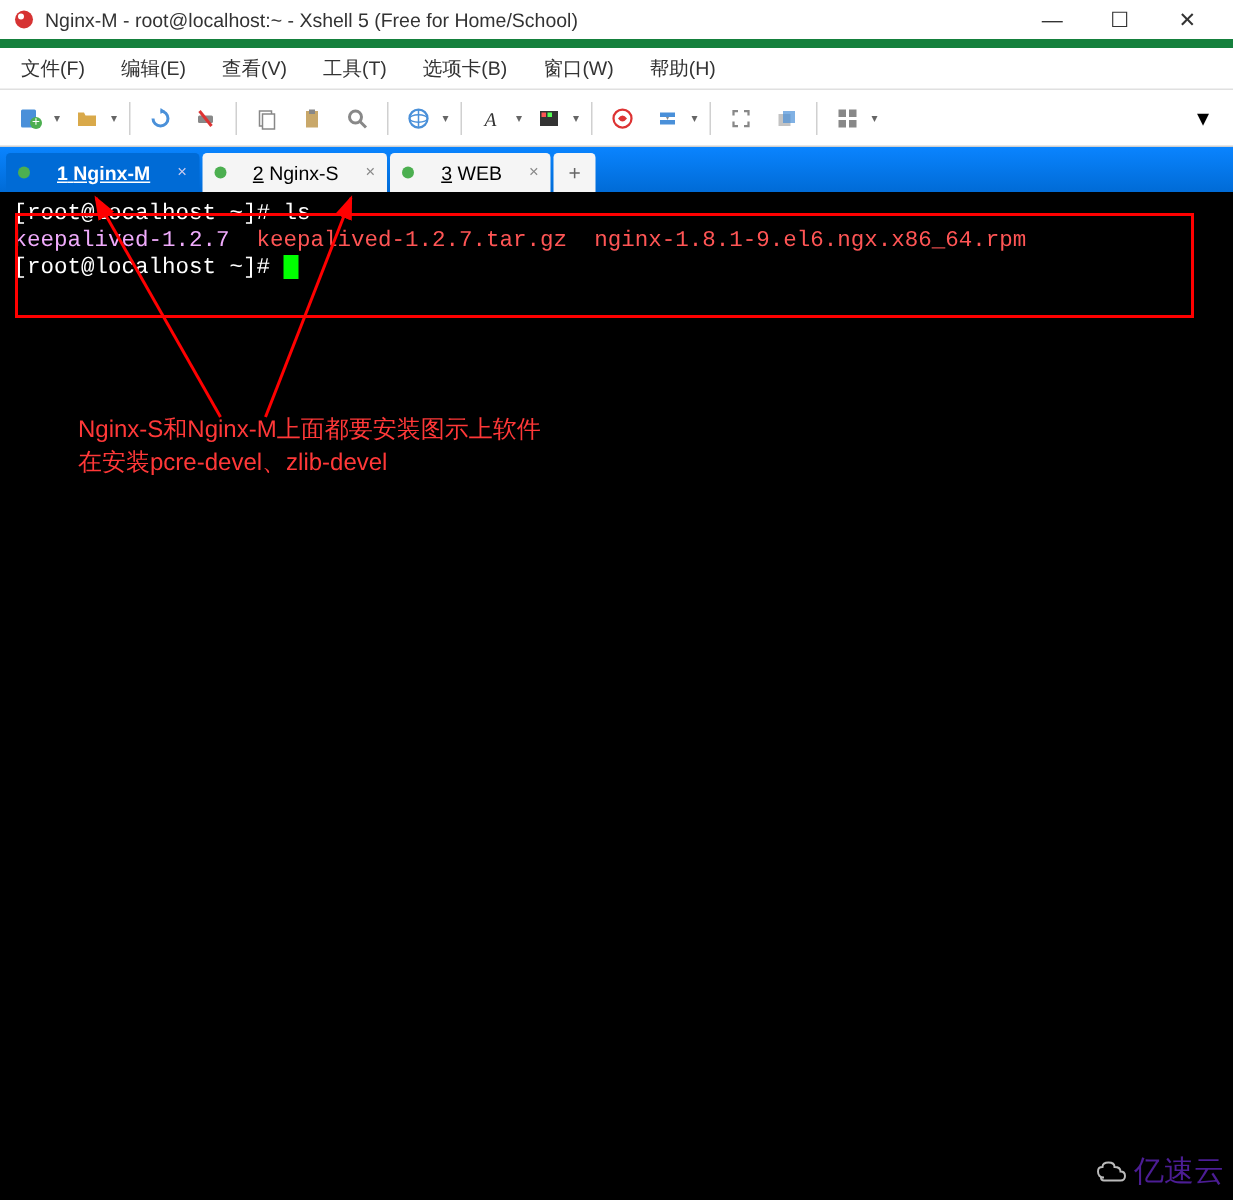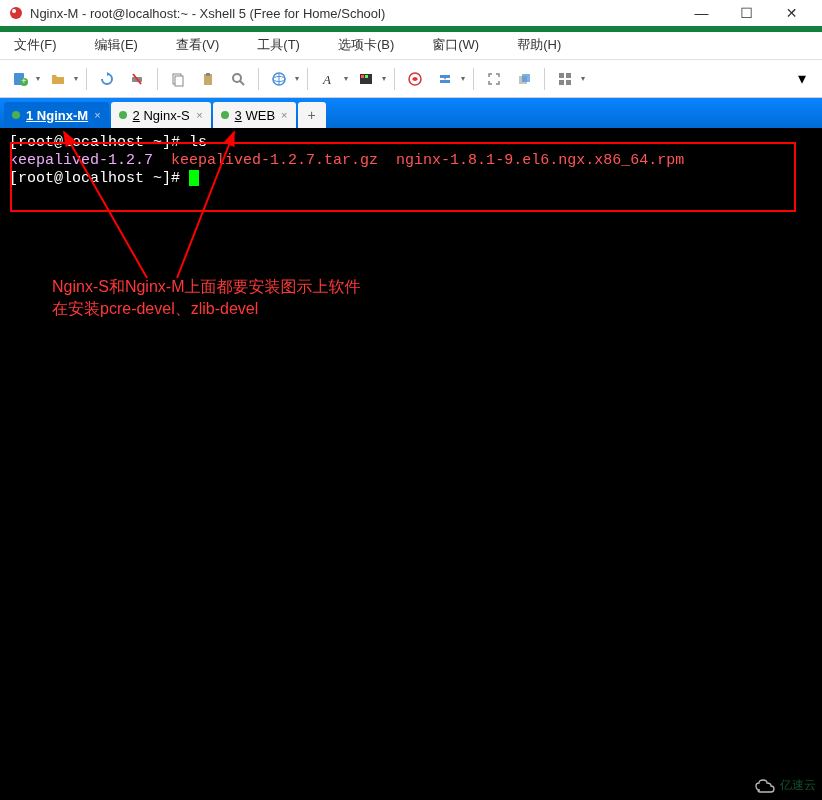--- a/index.html
+++ b/index.html
@@ -6,34 +6,34 @@
   body { font-family: "Microsoft YaHei", Arial, sans-serif; background: #fff; width: 822px; height: 800px; position: relative; overflow: hidden; }
   
   
   .titlebar { height: 32px; background: #fff; border-bottom: 6px solid #15803d; display: flex; align-items: center; padding: 0 8px; }
   .titlebar-icon { width: 16px; height: 16px; margin-right: 6px; }
   .titlebar-title { font-size: 13px; color: #333; flex: 1; }
   .win-controls { display: flex; gap: 0; }
   .win-btn { width: 45px; height: 28px; display: flex; align-items: center; justify-content: center; cursor: pointer; font-size: 14px; color: #333; }
   
   
-  .menubar { height: 28px; display: flex; padding: 0 6px; border-bottom: 1px solid #e0e0e0; gap: 22px; }
+  .menubar { height: 28px; display: flex; align-items: center; padding: 0 6px; border-bottom: 1px solid #e0e0e0; gap: 8px; }
   .menu-item { padding: 4px 8px; font-size: 13px; color: #333; cursor: pointer; }
   
   
   .toolbar { height: 38px; display: flex; align-items: center; padding: 0 6px; border-bottom: 1px solid #d0d0d0; gap: 2px; }
   .tool-btn { width: 28px; height: 28px; display: flex; align-items: center; justify-content: center; cursor: pointer; border-radius: 2px; position: relative; }
   .tool-btn.has-dd { width: 36px; padding-right: 8px; }
   .tool-btn.has-dd::after { content: "▾"; position: absolute; right: 2px; font-size: 8px; color: #666; }
   .tool-sep { width: 1px; height: 22px; background: #d0d0d0; margin: 0 4px; }
   .tool-overflow { margin-left: auto; }
   
   
   .tabbar { height: 30px; background: linear-gradient(#0a84ff, #006bd6); display: flex; align-items: flex-end; padding: 0 4px; }
-  .tab { height: 26px; display: flex; align-items: center; padding: 0 8px; font-size: 13px; cursor: pointer; gap: 6px; background: #f5f5f5; border-top-left-radius: 3px; border-top-right-radius: 3px; margin-right: 2px; min-width: 100px; }
+  .tab { height: 26px; display: flex; align-items: center; padding: 0 8px; font-size: 13px; cursor: pointer; gap: 18px; background: #f5f5f5; border-top-left-radius: 3px; border-top-right-radius: 3px; margin-right: 2px; min-width: 100px; }
   .tab.active { background: #006bd6; color: #fff; }
   .tab-dot { width: 8px; height: 8px; border-radius: 50%; background: #4caf50; }
   .tab-label { flex: 1; white-space: nowrap; }
   .tab.active .tab-label { text-decoration: underline; font-weight: bold; }
   .tab:not(.active) .tab-label span:first-child { text-decoration: underline; }
   .tab-close { font-size: 11px; color: #888; cursor: pointer; }
   .tab.active .tab-close { color: #cce; }
   .tab-add { width: 28px; height: 26px; display: flex; align-items: center; justify-content: center; background: #f5f5f5; border-top-left-radius: 3px; border-top-right-radius: 3px; cursor: pointer; font-size: 14px; color: #666; }
   
   
@@ -43,21 +43,21 @@
   .term-dir { color: #f0abfc; }
   .term-archive { color: #ff5555; }
   .cursor-block { display: inline-block; width: 10px; height: 16px; background: #00ff00; vertical-align: middle; }
   
   
   .annotation-box { position: absolute; top: 142px; left: 10px; width: 786px; height: 70px; border: 2px solid #ff0000; pointer-events: none; }
   .annotation-text { position: absolute; top: 276px; left: 52px; color: #ff3838; font-size: 16px; line-height: 22px; font-family: "Microsoft YaHei", sans-serif; pointer-events: none; }
   .arrow-svg { position: absolute; top: 128px; left: 62px; pointer-events: none; }
   
   
-  .watermark { position: absolute; bottom: 6px; right: 6px; font-size: 12px; color: #14532d; display: flex; align-items: center; gap: 4px; font-family: sans-serif; }
+  .watermark { position: absolute; bottom: 6px; right: 6px; font-size: 20px; color: #4c1d95; display: flex; align-items: center; gap: 4px; font-family: sans-serif; }
   
   
   .terminal::-webkit-scrollbar { width: 16px; background: #f0f0f0; }
   .terminal::-webkit-scrollbar-thumb { background: #c0c0c0; }
 </style>
 </head>
 <body>
 
 <div class="titlebar">
   <span class="titlebar-icon">

